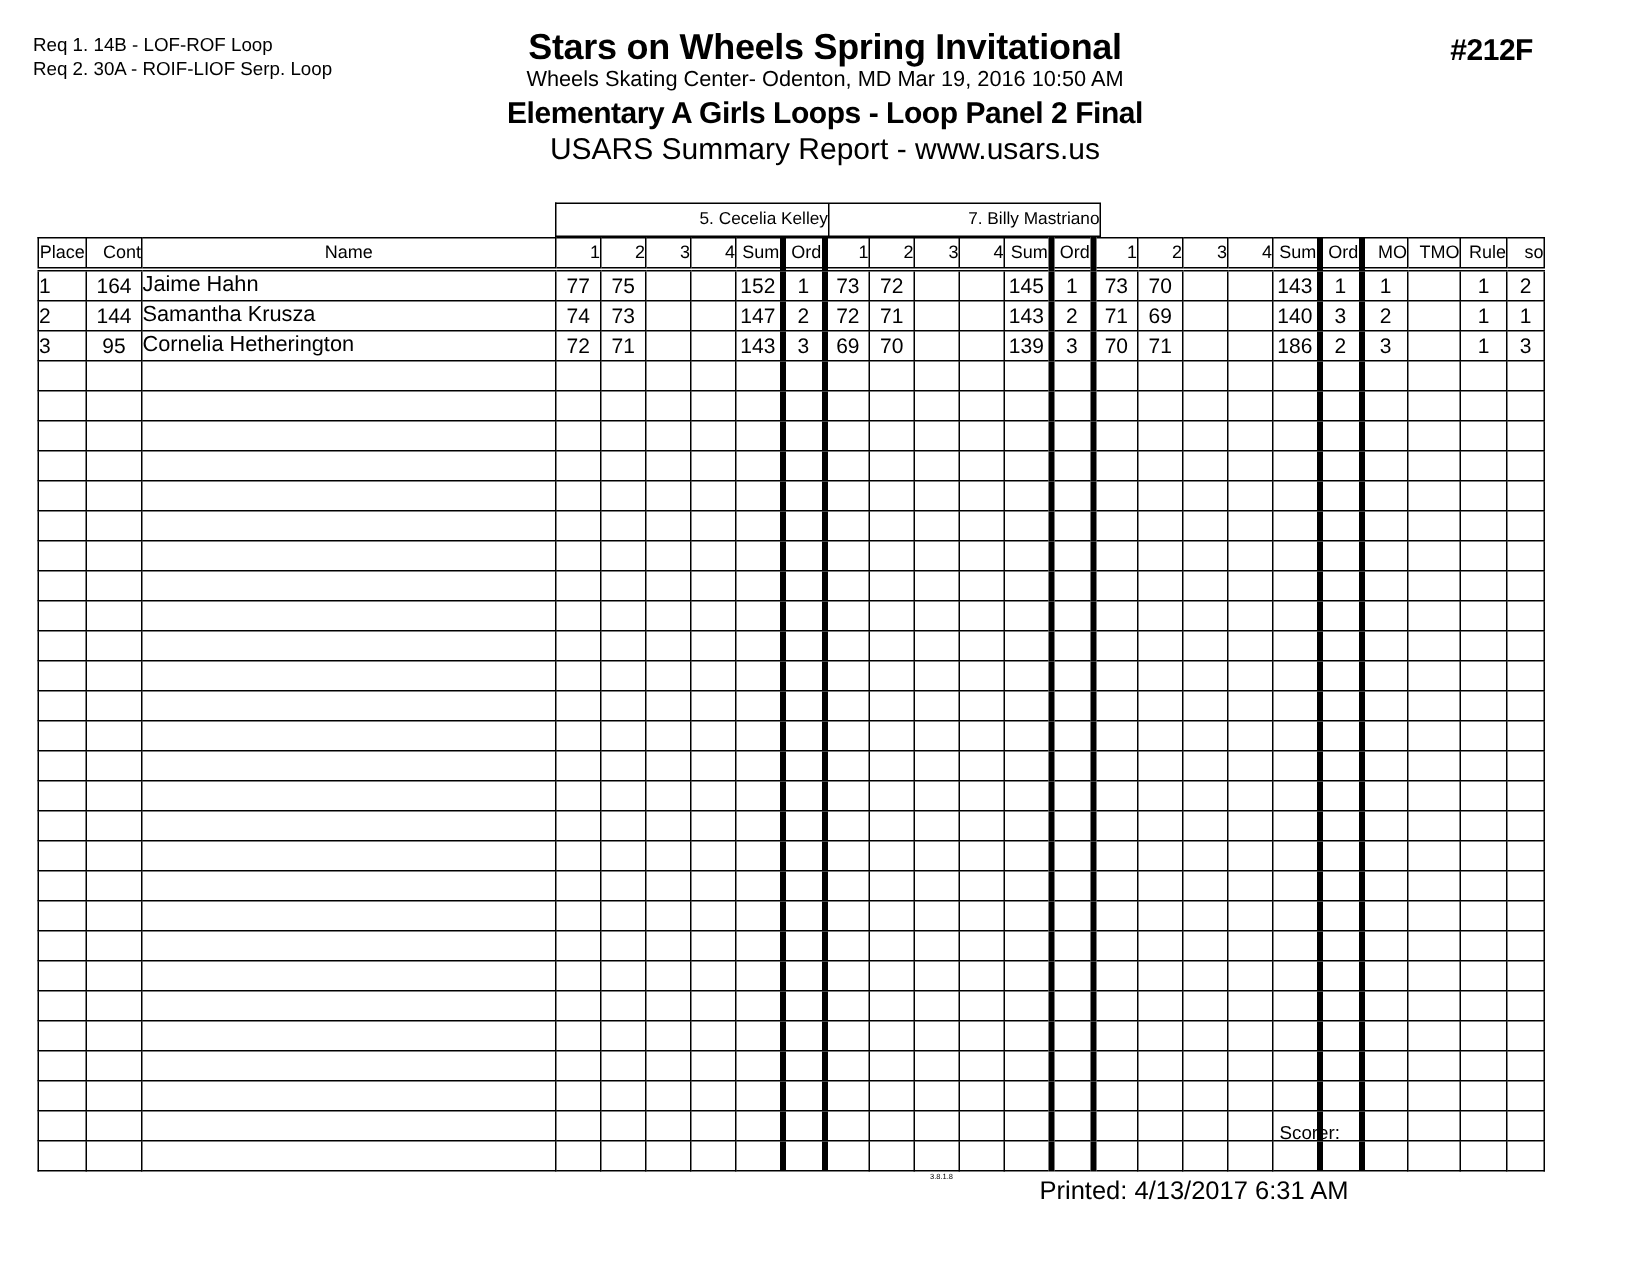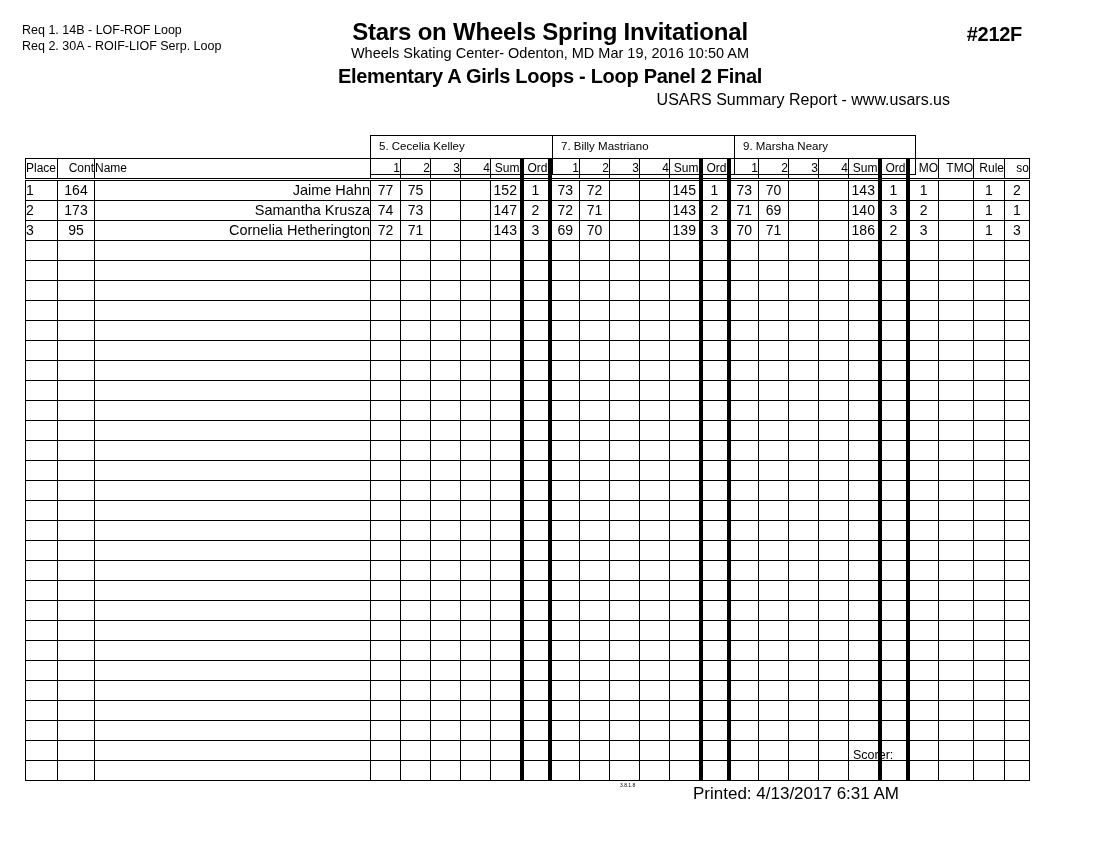--- a/index.html
+++ b/index.html
@@ -45,23 +45,22 @@
     font-size: 14.5px;
     line-height: 20px;
   }
   #division-title {
     font-size: 20px;
     font-weight: bold;
     line-height: 26px;
     letter-spacing: -0.3px;
   }
   #report-subtitle {
-    font-size: 16px;
+    font-size: 20px;
     line-height: 22px;
-    text-align: right;
   }
 
   
   #report-number {
     position: absolute;
     right: 78px;
     top: 23px;
     font-size: 20px;
     font-weight: bold;
     letter-spacing: -0.3px;
@@ -72,26 +71,27 @@
     position: absolute;
     left: 370px;
     top: 135px;
     height: 23px;
     display: flex;
   }
   .judge-cell {
     box-sizing: border-box;
     border: 1px solid #000;
     border-right: none;
-    height: 40px;
+    height: 23px;
     font-size: 11.5px;
     line-height: 21px;
     padding-left: 8px;
     white-space: nowrap;
     overflow: hidden;
+    text-align: right;
   }
   .judge-cell:last-child { border-right: 1px solid #000; }
 
   
   #score-table {
     position: absolute;
     left: 25px;
     top: 158px;
     border-collapse: collapse;
     table-layout: fixed;
@@ -107,32 +107,32 @@
     white-space: nowrap;
   }
 
   
   .hdr {
     font-size: 12px;
     text-align: right;
     height: 21px;
     line-height: 19px;
   }
-  .hdr.left { text-align: left; padding-left: 5px; }
+  .hdr.left { text-align: center; padding-left: 5px; }
 
   
   .cell {
     font-size: 14px;
     text-align: center;
     line-height: 19px;
   }
   .cell.left { text-align: left; padding-left: 7px; }
   .cell.num { text-align: center; }
   .bold { font-weight: bold; }
-  .cell.name { font-size: 14.5px; font-weight: bold; text-align: right; }
+  .cell.name { font-size: 14.5px; font-weight: bold; }
 
   
   .thickL { border-left: 4px solid #000 !important; }
   .thickR { border-right: 4px solid #000 !important; }
 
   
   .dblTop { border-top: 3px double #000 !important; }
 
   
   tr.header-row td { border-bottom: 1px solid #000; }
@@ -173,21 +173,20 @@
   <div id="venue-line">Wheels Skating Center- Odenton, MD  Mar 19, 2016  10:50 AM</div>
   <div id="division-title">Elementary A Girls Loops - Loop Panel 2 Final</div>
   <div id="report-subtitle">USARS Summary Report - www.usars.us</div>
 </div>
 
 <div id="report-number">#212F</div>
 
 <div id="judge-band">
   <div class="judge-cell" style="width:182px">5.  Cecelia Kelley</div>
   <div class="judge-cell" style="width:182px">7.  Billy Mastriano</div>
-  <div class="judge-cell" style="width:182px">9.  Marsha Neary</div>
 </div>
 
 <table id="score-table">
   <colgroup>
     <col style="width:32px">
       <col style="width:37px">
       <col style="width:276px">
     <col style="width:30px">
       <col style="width:30px">
       <col style="width:30px">
@@ -261,21 +260,21 @@
         <td class="cell num dblTop"></td>
         <td class="cell num dblTop">143</td>
         <td class="cell bold thickL thickR dblTop">1</td>
         <td class="cell dblTop">1</td>
         <td class="cell dblTop"></td>
         <td class="cell dblTop">1</td>
         <td class="cell dblTop">2</td>
       </tr>
       <tr>
         <td class="cell left bold">2</td>
-        <td class="cell bold">173</td>
+        <td class="cell bold">144</td>
         <td class="cell left name">Samantha Krusza</td>
         <td class="cell num">74</td>
         <td class="cell num">73</td>
         <td class="cell num"></td>
         <td class="cell num"></td>
         <td class="cell num">147</td>
         <td class="cell bold thickL thickR">2</td>
         <td class="cell num">72</td>
         <td class="cell num">71</td>
         <td class="cell num"></td>

